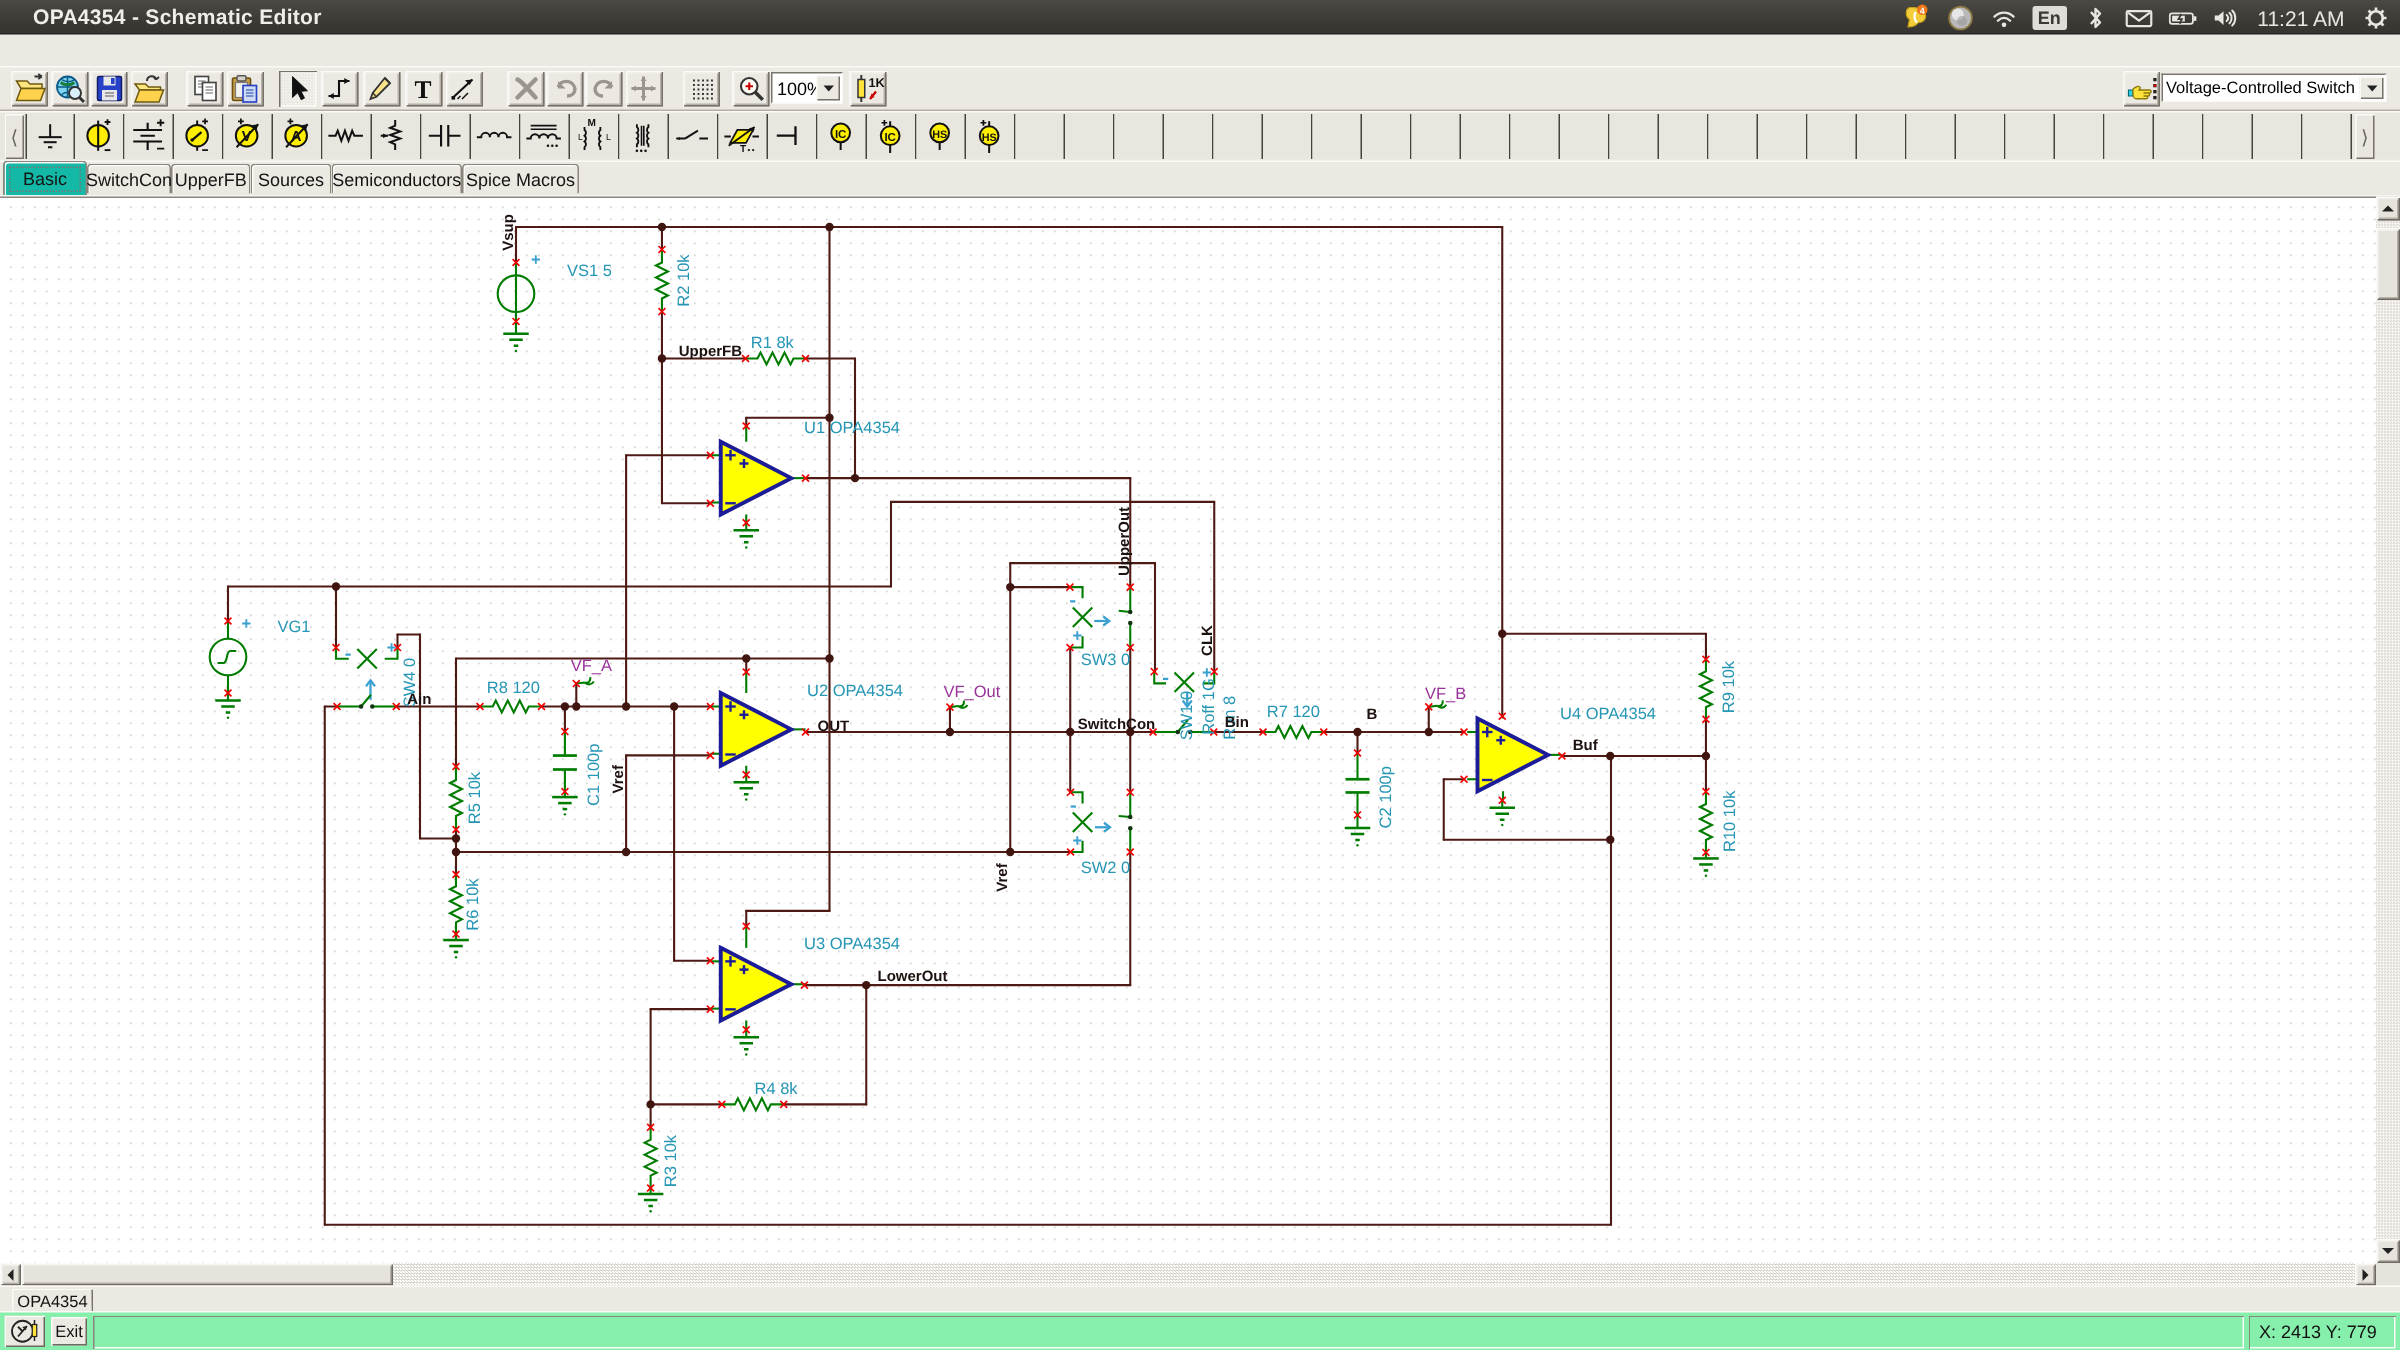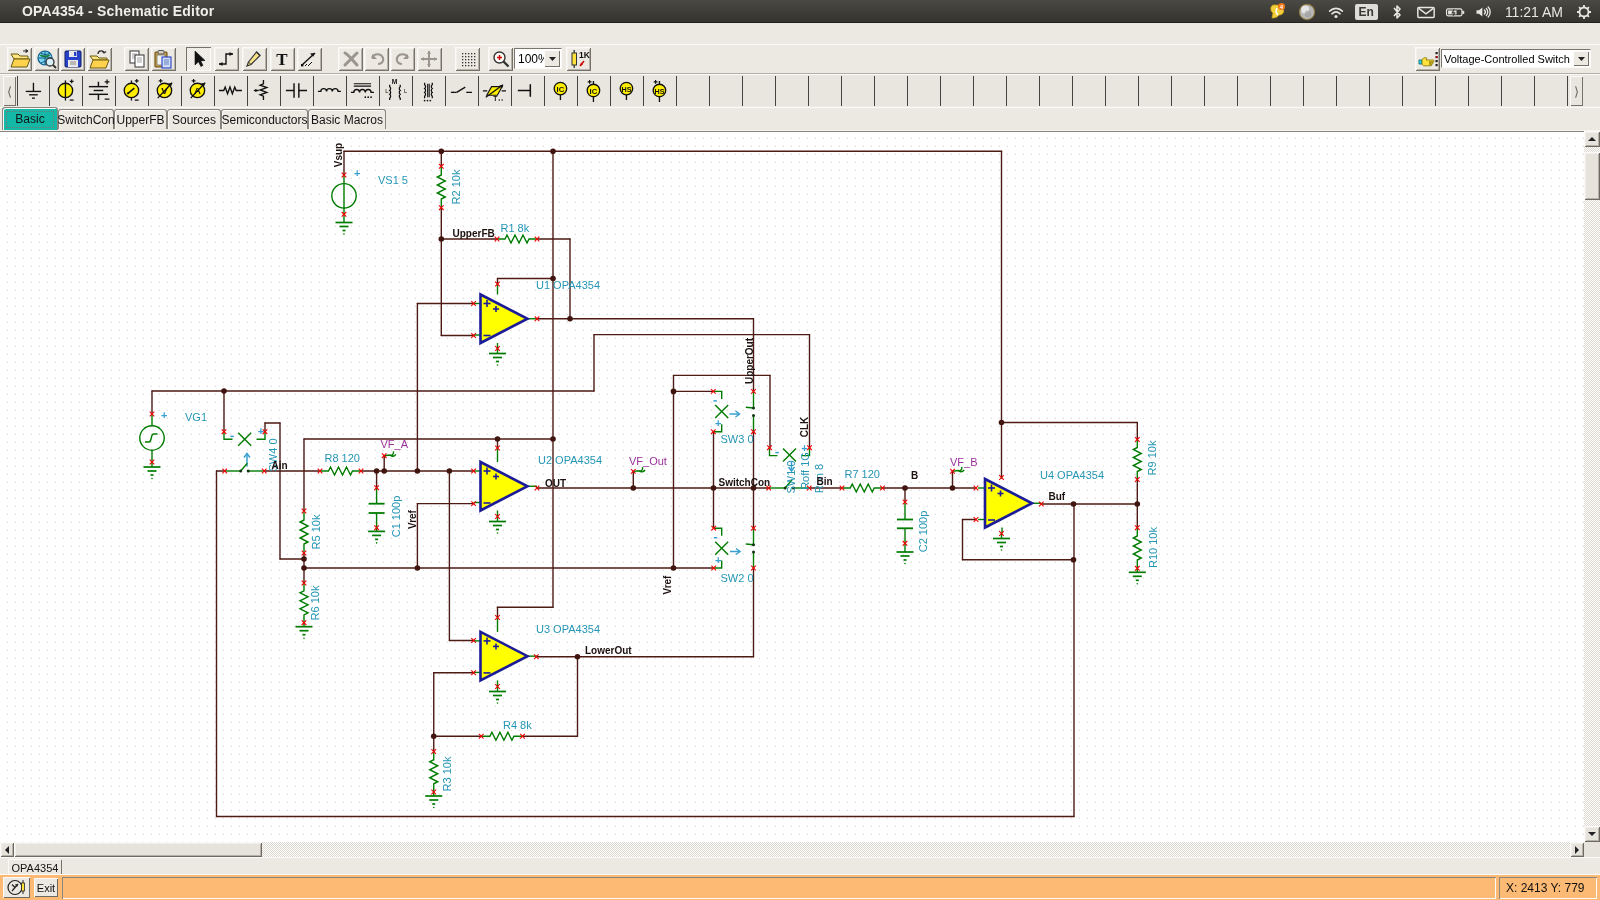--- a/index.html
+++ b/index.html
@@ -77,21 +77,21 @@
   #sb-corner { position:absolute; left:1584px; top:842px; width:16px; height:15px; background:#e6e3dc; }
 
   
   #doctabs { position:absolute; left:0; top:857px; width:1600px; height:17px; background:#ece9e2;
     border-top:1px solid #fbfaf7; }
   .dtab { position:absolute; left:8px; top:1px; width:54px; height:16px; background:#ece9e2;
     border:1px solid #76726a; border-top-color:#fbfaf8; border-left-color:#fbfaf8; border-bottom:none;
     border-radius:2px 2px 0 0; font-size:11px; color:#141414; display:flex; align-items:center; justify-content:center; }
 
   
-  #statusbar { position:absolute; left:0; top:874px; width:1600px; height:26px; background:#fdba74;
+  #statusbar { position:absolute; left:0; top:874px; width:1600px; height:26px; background:#86efac;
     border-top:1px solid #fbfaf7; }
   .st-btn { position:absolute; background:#ece9e2;
     box-shadow:inset 1px 1px 0 #fbfaf8, inset -1px -1px 0 #6e6a62; display:flex; align-items:center; justify-content:center; }
   #st-icon { left:3px; top:2px; width:27px; height:21px; }
   #st-exit { left:34px; top:3px; width:24px; height:19px; font-size:11px; color:#111; }
   .st-panel { position:absolute; top:2px; height:22px; box-shadow:inset 1px 1px 0 #8a867e, inset -1px -1px 0 #fbfaf8; }
   #st-main { left:62px; width:1434px; }
   #st-xy { left:1499px; width:98px; font-size:12px; color:#111; display:flex; align-items:center; padding-left:7px; }
 </style>
 </head>
@@ -601,21 +601,21 @@
       <div class="ptab" style="left: 114px; width: 53px;">
         <span>UpperFB</span>
       </div>
       <div class="ptab" style="left: 167px; width: 54px;">
         <span>Sources</span>
       </div>
       <div class="ptab" style="left: 221px; width: 87px;">
         <span>Semiconductors</span>
       </div>
       <div class="ptab" style="left: 308px; width: 78px;">
-        <span>Basic Macros</span>
+        <span>Spice Macros</span>
       </div>
     </div>
 
   <div id="canvas-wrap">
     <svg id="schematic" width="1584" height="711" viewBox="0 131 1584 711">
         <defs>
           <pattern id="dotgrid" width="8" height="8" patternUnits="userSpaceOnUse">
             <rect x="6.7" y="0.7" width="1" height="1" fill="#c2c2c2"></rect>
           </pattern>
         </defs>

